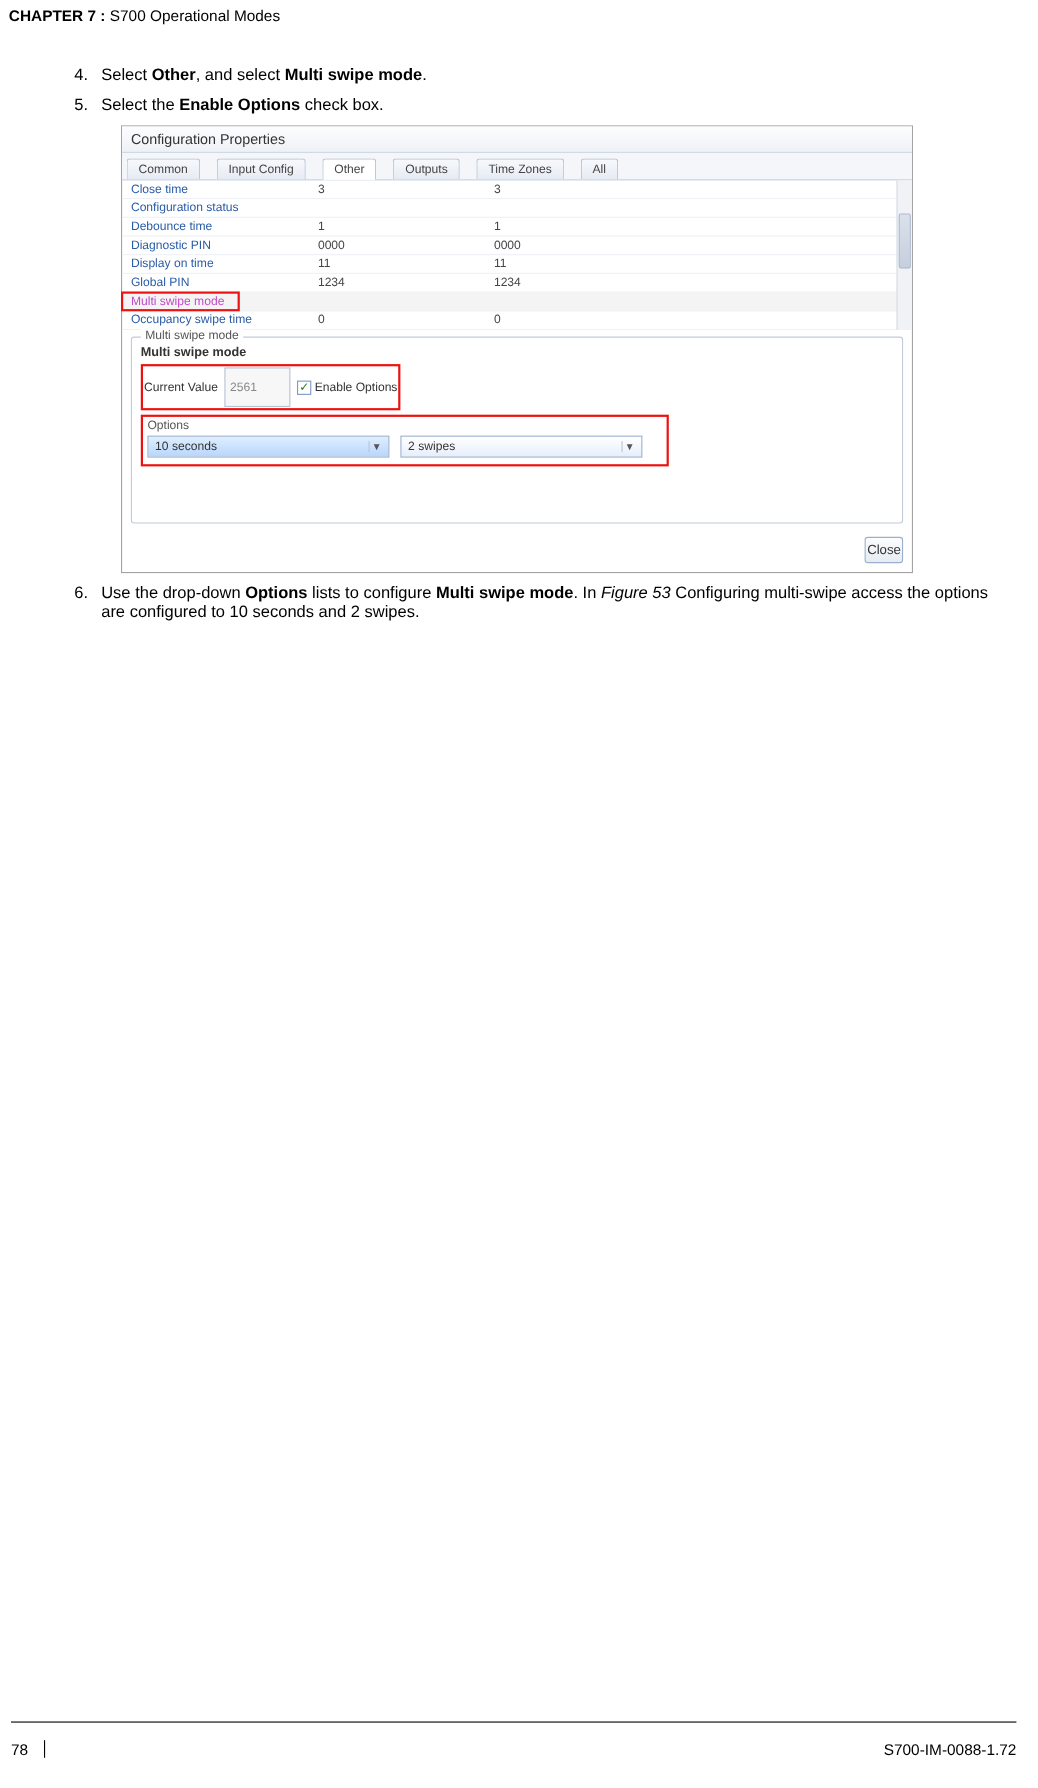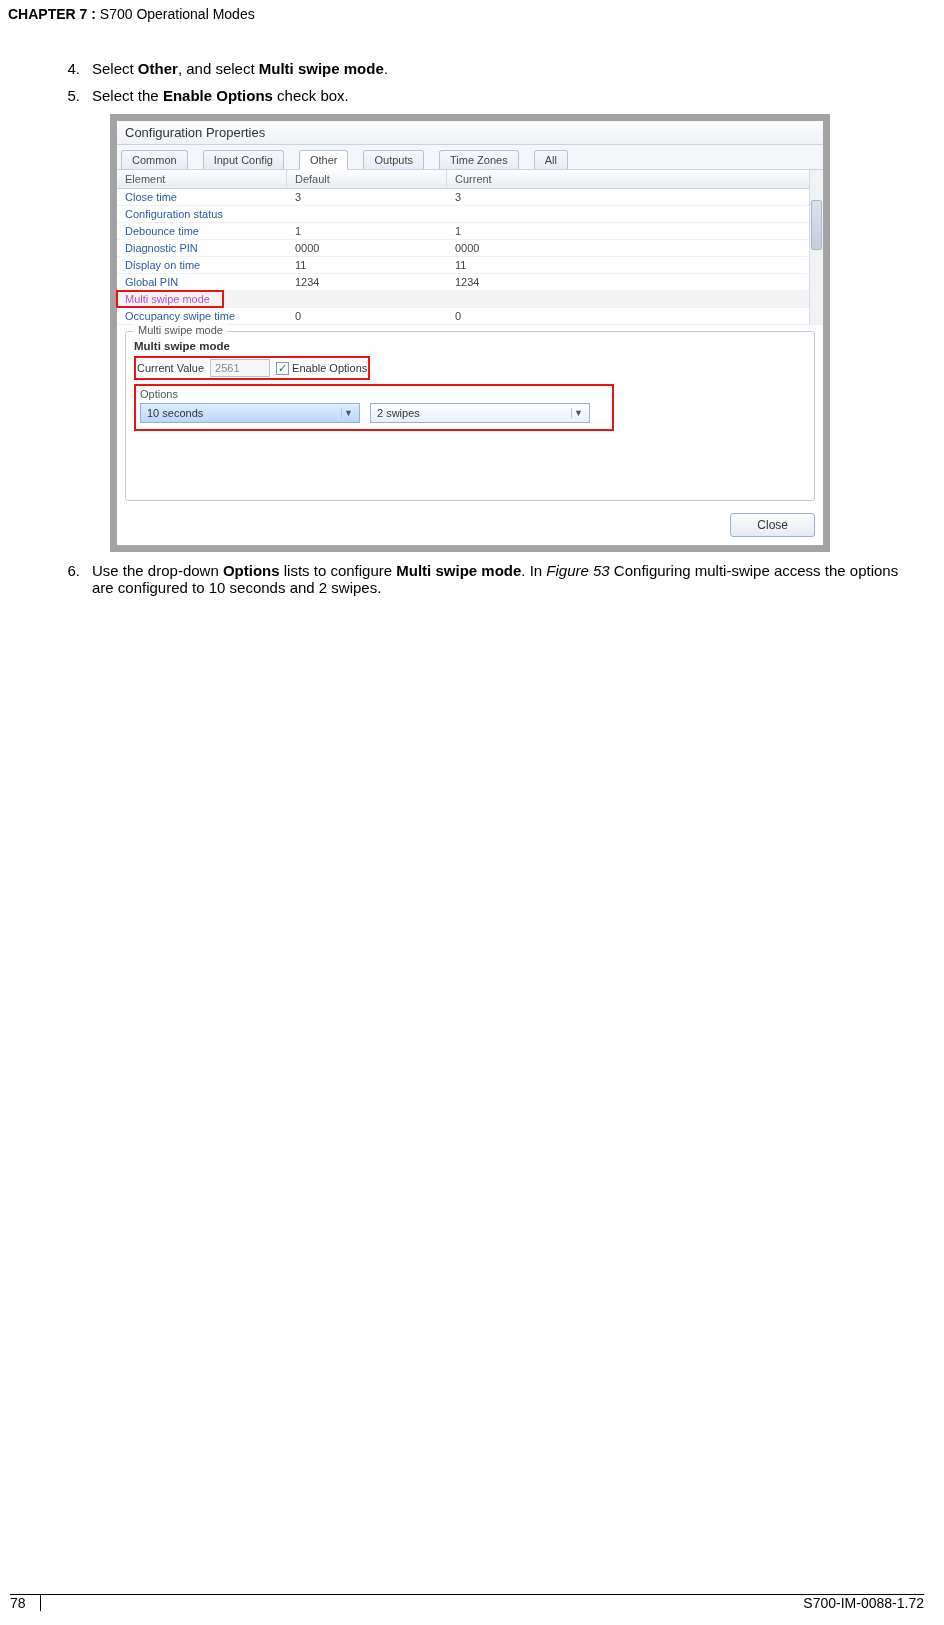--- a/index.html
+++ b/index.html
@@ -26,21 +26,21 @@
   }
   .step { font-size: 15px; margin-bottom: 10px; display: flex; }
   .step-num { width: 32px; flex-shrink: 0; text-align: right; padding-right: 12px;}
   .step-text { flex: 1; }
   .bold { font-weight: bold; }
   .italic { font-style: italic; }
 
   .window {
     margin: 6px 0 10px 50px;
     width: 720px;
-    border: 7px solid #a3a3a3;
+    border: 1px solid #a3a3a3;
     background: #fff;
     font-family: "Segoe UI", Arial, sans-serif;
     font-size: 12px;
     color: #333;
   }
   .win-title {
     background: linear-gradient(#fdfdfe,#eef1f6);
     padding: 4px 8px;
     font-size: 13px;
     border-bottom: 1px solid #c8d2e0;
@@ -125,21 +125,21 @@
     position: absolute;
     top: -8px; left: 8px;
     background: #fff;
     padding: 0 4px;
     font-size: 11px;
     color: #555;
   }
   .fs-title { font-weight: bold; font-size: 11.5px; margin-bottom: 4px; }
   .cv-row { display: flex; align-items: center; gap: 6px; font-size: 11px; }
   .cv-row input[type=text] {
-    width: 60px; height: 18px;
+    width: 60px; height: 36px;
     border: 1px solid #b8c4d6;
     background: #f7f7f7;
     color: #888;
     font-size: 11px;
     padding: 0 4px;
   }
   .cv-row .chk { display: inline-flex; align-items: center; gap: 3px; }
   .cv-row .chkbox {
     width: 13px; height: 13px;
     border: 1px solid #7a9ac6;
@@ -172,39 +172,39 @@
   .opt-row .select:first-child { width: 220px; }
   .opt-row .select:last-child { width: 220px; }
 
   .close-row {
     display: flex; justify-content: flex-end;
     padding: 6px 8px 8px 8px;
   }
   .btn-close {
     border: 1px solid #9ab0cf;
     background: linear-gradient(#fdfdfe,#e6ebf3);
-    padding: 4px 26px;
+    padding: 4px 1px;
     font-size: 12px;
     border-radius: 3px;
     color: #333;
   }
 
   .fig-caption {
     text-align: center;
     font-size: 13px;
     margin: 4px 0 12px 0;
   }
   .fig-caption .bold { font-weight: bold; }
 
   .footer {
     position: absolute;
-    bottom: 14px;
+    bottom: 27px;
     left: 10px; right: 20px;
     border-top: 1px solid #000;
-    padding-top: 0;
+    padding-top: 16px;
     display: flex;
     justify-content: space-between;
     font-size: 14px;
   }
   .footer .pg {
     border-right: 1px solid #000;
     padding-right: 14px;
   }
 
   .outer-redbox {
@@ -243,25 +243,20 @@
     <div class="tabbar">
       <div class="tab">Common</div>
       <div class="tab">Input Config</div>
       <div class="tab active">Other</div>
       <div class="tab">Outputs</div>
       <div class="tab">Time Zones</div>
       <div class="tab">All</div>
     </div>
 
     <div class="grid-wrap">
-      <div class="grid-head">
-        <div class="col-el">Element</div>
-        <div class="col-def">Default</div>
-        <div class="col-cur">Current</div>
-      </div>
       <div class="grid-body">
         <div class="row">
           <div class="col-el">Close time</div>
           <div class="col-def">3</div>
           <div class="col-cur">3</div>
         </div>
         <div class="row">
           <div class="col-el">Configuration status</div>
           <div class="col-def"></div>
           <div class="col-cur"></div>

